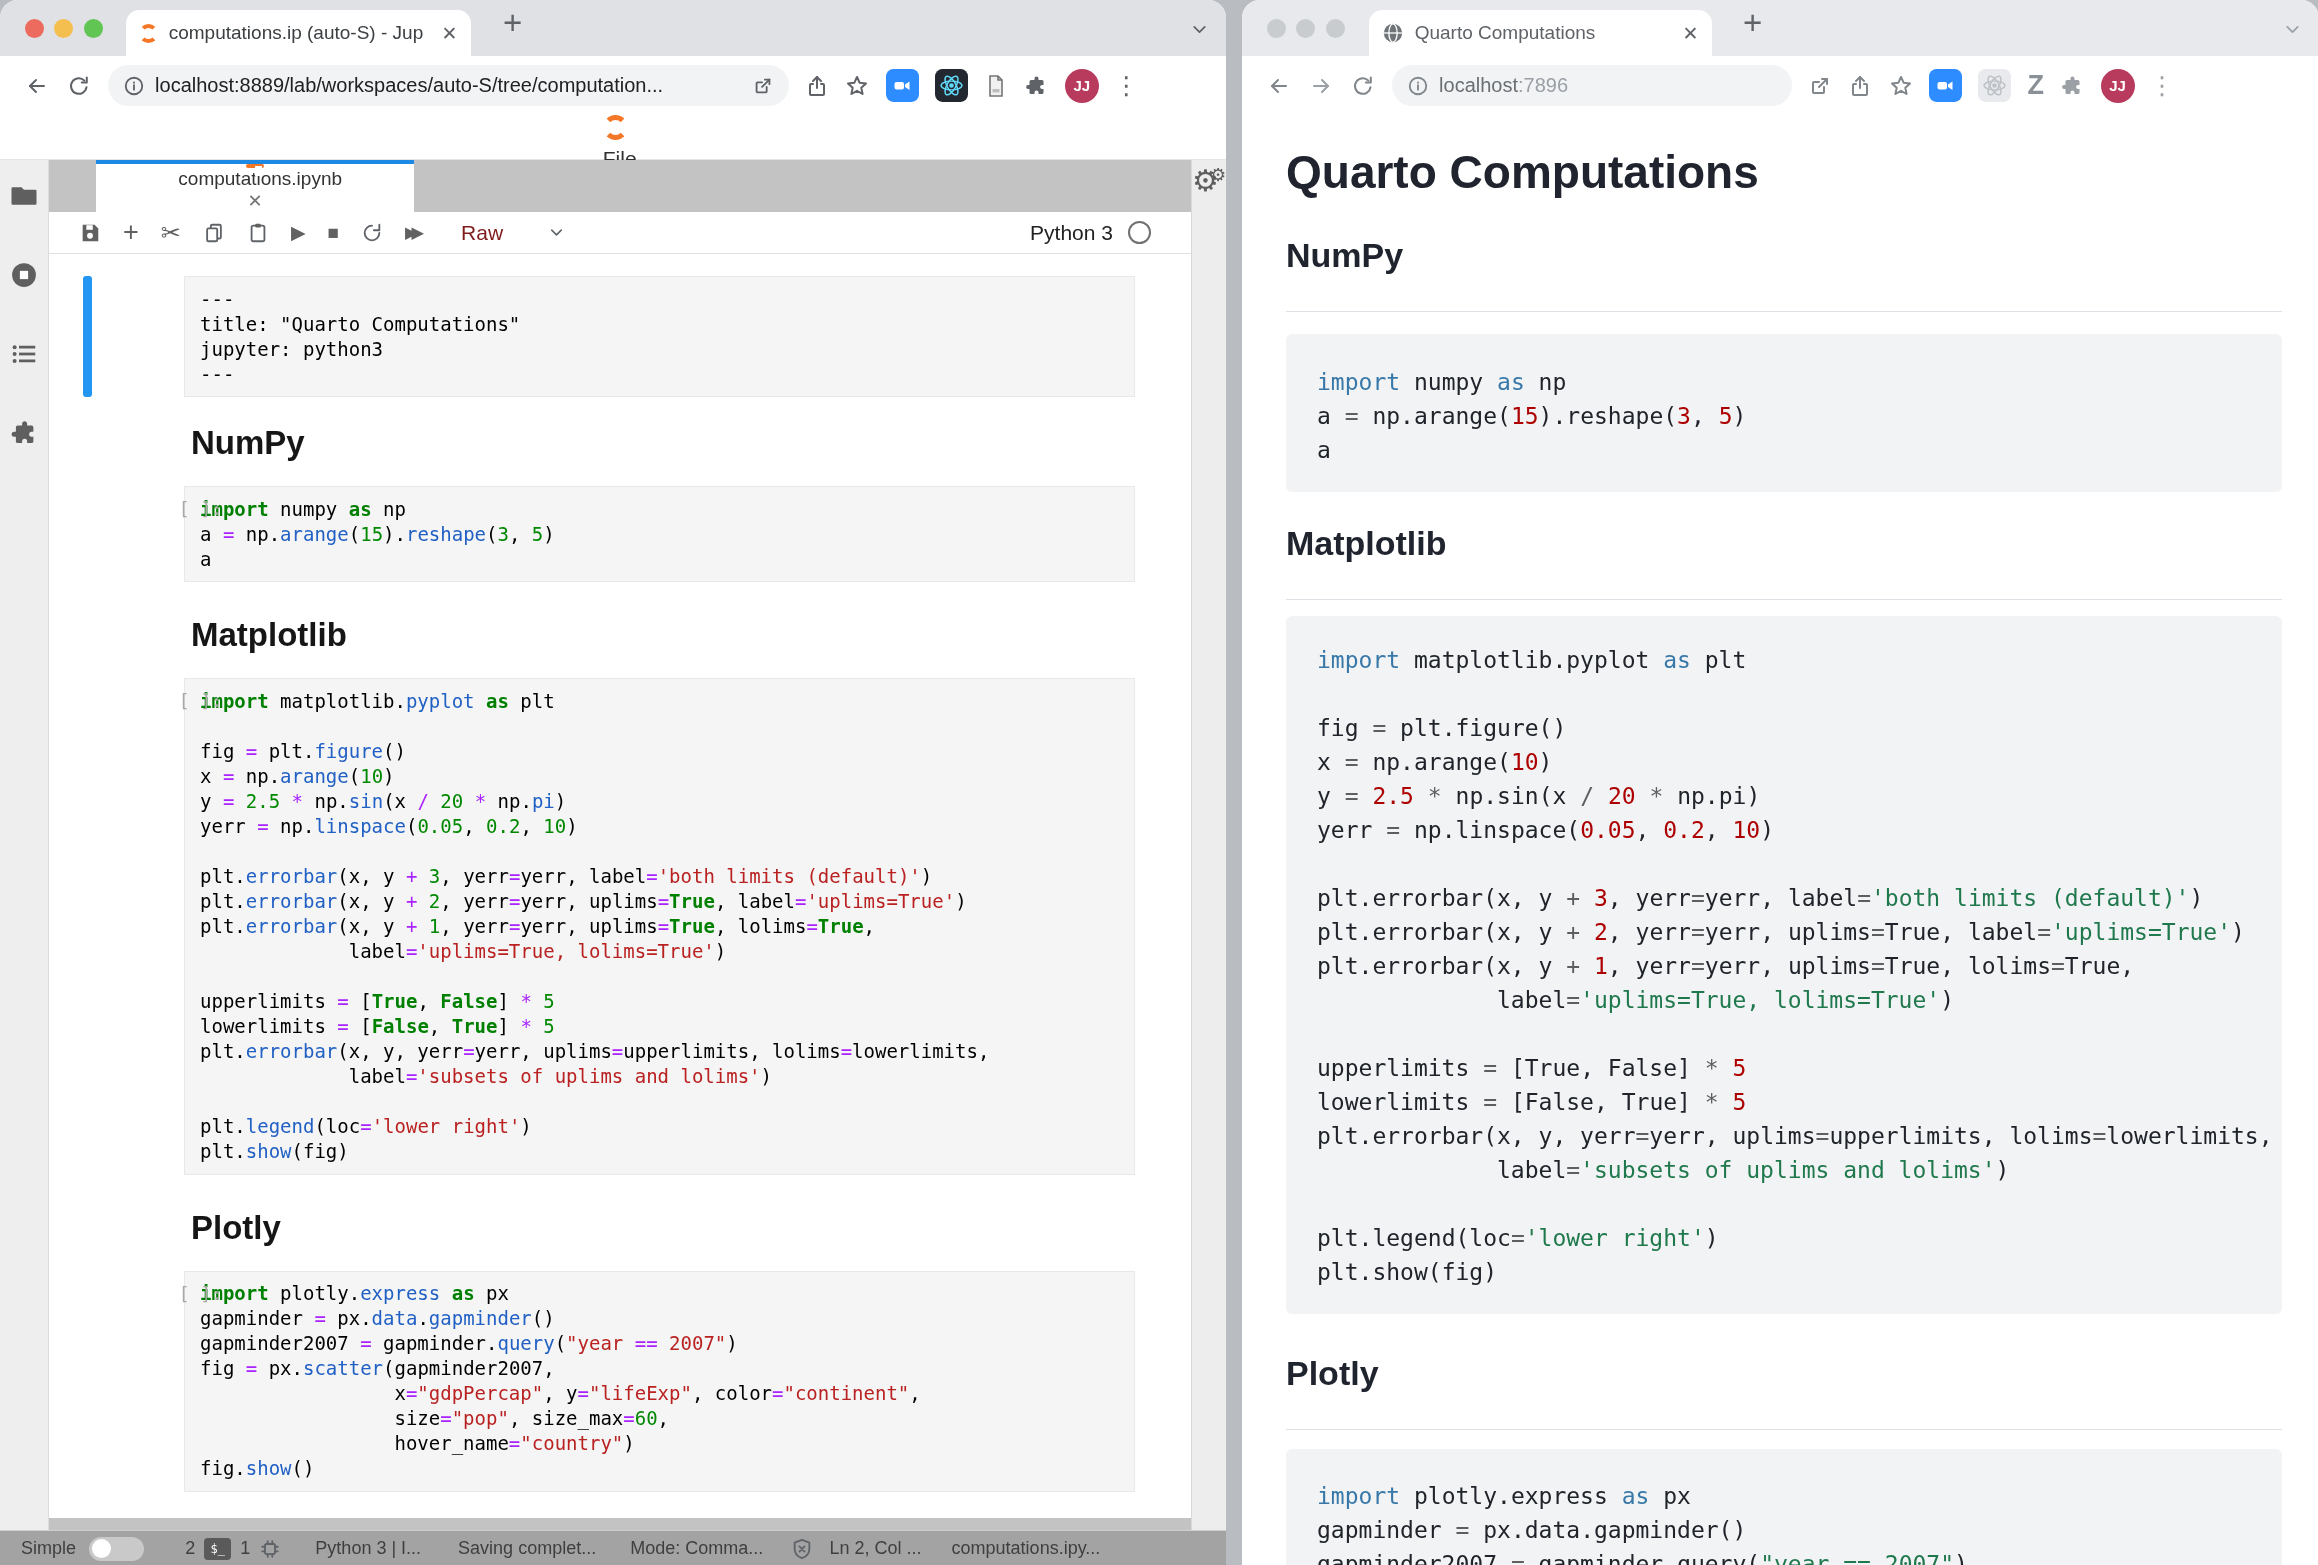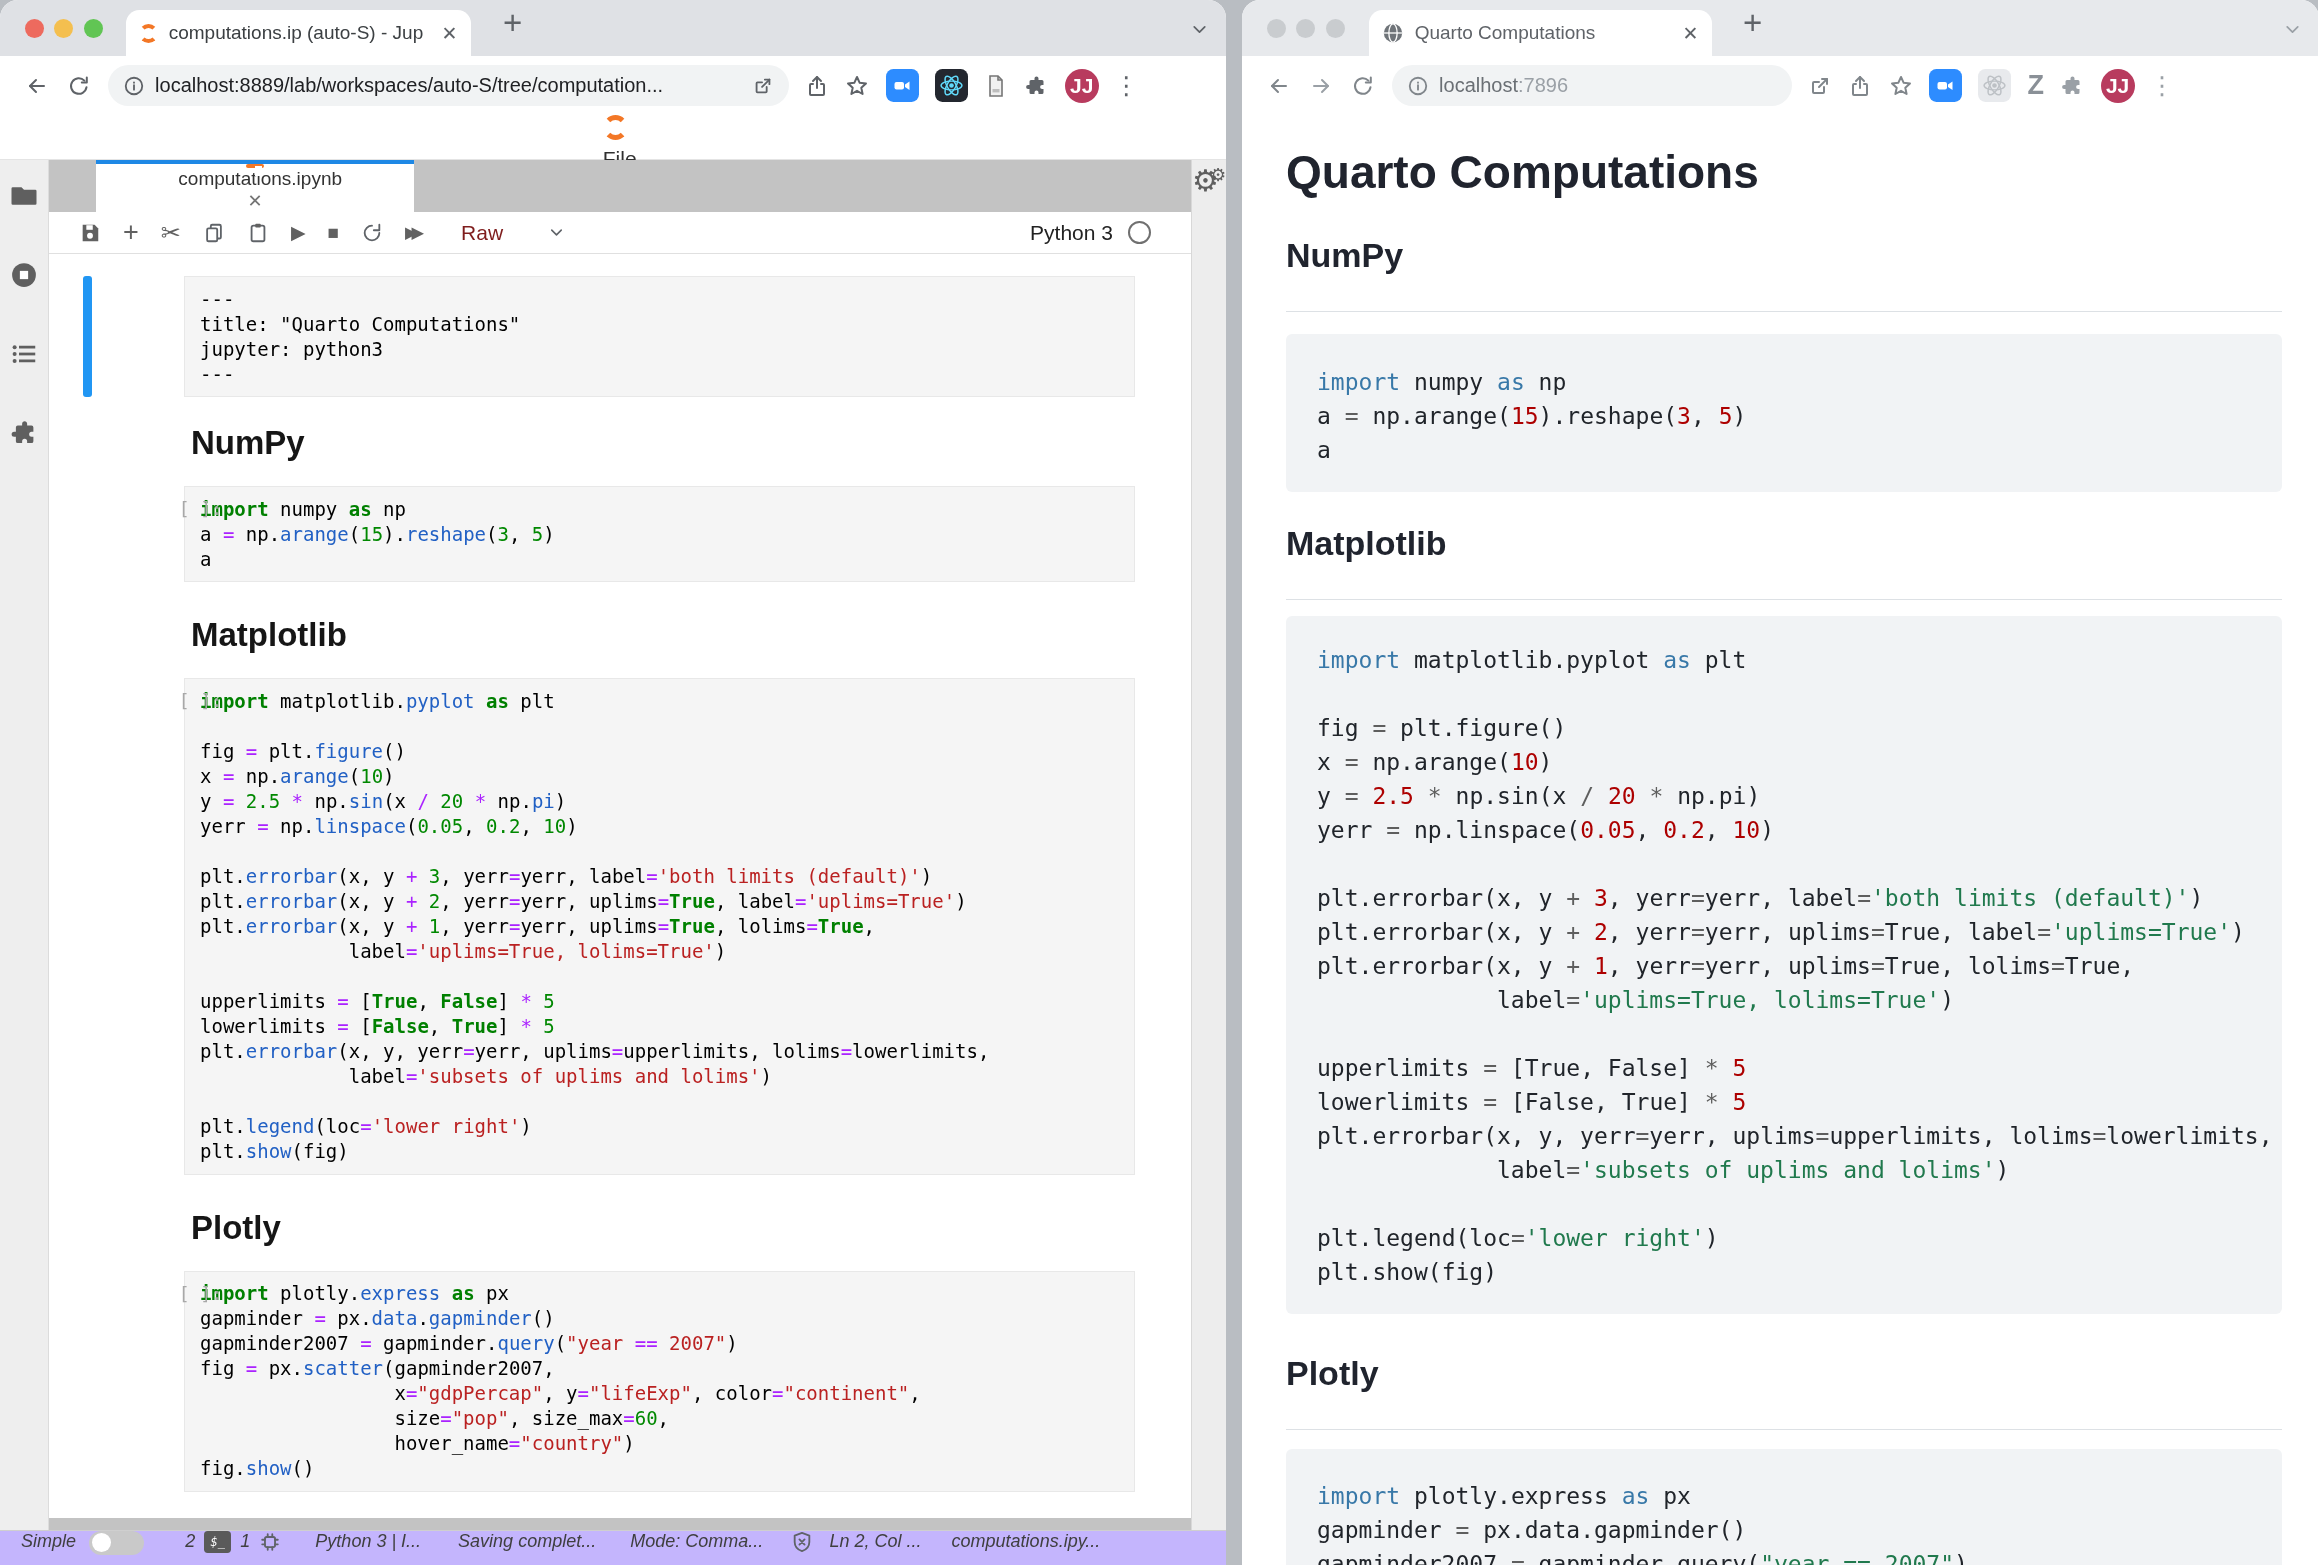--- a/index.html
+++ b/index.html
@@ -30,21 +30,21 @@
   .win-left .pill{width:651px;margin-left:7.4px;}
   .win-right .pill{width:370px;margin-left:7.4px;}
   .urltext{font-size:20px;color:#202124;margin-left:10.4px;white-space:nowrap;overflow:hidden;flex:1;}
   .win-right .urltext{color:#6a6f74;}
   .urlport{color:#9aa0a6;}
   .exticon{margin-left:16.3px;flex:0 0 auto;}
   .badge{width:33px;height:33px;border-radius:7.4px;display:flex;align-items:center;justify-content:center;}
   .b-zoom{background:#2d8cff;}
   .b-react{background:#23272f;}
   .win-right .b-react{background:#e8eaed;}
-  .avatar{width:34px;height:34px;border-radius:50%;background:#b83b5e;color:#fff;font-size:21px;font-weight:bold;display:flex;align-items:center;justify-content:center;}
+  .avatar{width:34px;height:34px;border-radius:50%;background:#b83b5e;color:#fff;font-size:15px;font-weight:bold;display:flex;align-items:center;justify-content:center;}
   .dots{font-size:25px;color:#5f6368;margin-left:15px;}
   .zletter{font-size:27px;font-weight:bold;color:#8a9097;}
   
   .menubar{height:44px;background:#fff;border-bottom:0.7px solid #e4e4e4;display:flex;align-items:center;padding-left:13.3px;flex-direction:column;}
   .menu-item{font-size:21px;color:#303030;padding:7.4px 18px;}
   .menu-item.hl{background:#ededed;}
   .menulogo{margin:0 10.4px 0 3px;}
   .dock{display:flex;height:1370px;}
   .side{width:49px;background:#eeeeee;border-right:0.7px solid #dcdcdc;display:flex;flex-direction:column;align-items:center;padding-top:21px;gap:49px;box-sizing:border-box;}
   .main{flex:1;display:flex;flex-direction:column;min-width:0;}
@@ -76,21 +76,21 @@
   .code{font-family:"DejaVu Sans Mono",monospace;}
   .jl{font-size:19px;line-height:25px;color:#000;}
   .cl{white-space:pre;}
   .jl .tok-kw{color:#008000;font-weight:bold;}
   .jl .tok-fn{color:#2160c4;}
   .jl .tok-num{color:#008800;}
   .jl .tok-op,.jl .tok-sop{color:#aa22ff;}
   .jl .tok-str{color:#ba2121;}
   .jl .tok-bi{color:#008000;font-weight:bold;}
   .jl .tok-tx{color:#000;}
-  .statusbar{height:35px;background:#c4b5fd;border-top:0.7px solid #cfcfcf;display:flex;font-size:18px;color:#3f3f3f;padding:0 21px;font-style:italic;}
+  .statusbar{height:35px;background:#a3a3a3;border-top:0.7px solid #cfcfcf;display:flex;align-items:center;font-size:18px;color:#3f3f3f;padding:0 21px;}
   .toggle{width:55px;height:24px;border-radius:12.6px;background:#c9c9c9;position:relative;margin-left:13.3px;}
   .knob{position:absolute;left:2.2px;top:2.2px;width:19px;height:19px;border-radius:50%;background:#fff;}
   .termbadge{width:27px;height:22px;background:#5a5a5a;border-radius:3.7px;color:#fff;font-family:"DejaVu Sans Mono",monospace;font-size:12px;display:flex;align-items:center;justify-content:center;margin-left:9px;}
   .sb{white-space:nowrap;}
   
   .qpage{background:#fff;height:1451px;padding:0 37px 0 44px;overflow:hidden;}
   .q-h1{margin:33px 0 0;font-size:46px;line-height:49px;font-weight:bold;color:#20242e;}
   .q-h2{font-size:34px;line-height:37px;font-weight:bold;color:#20242e;padding-bottom:37px;border-bottom:1.5px solid #dde1e5;margin:0;}
   .mt-a{margin-top:40px;}
   .mt-b{margin-top:33px;}

